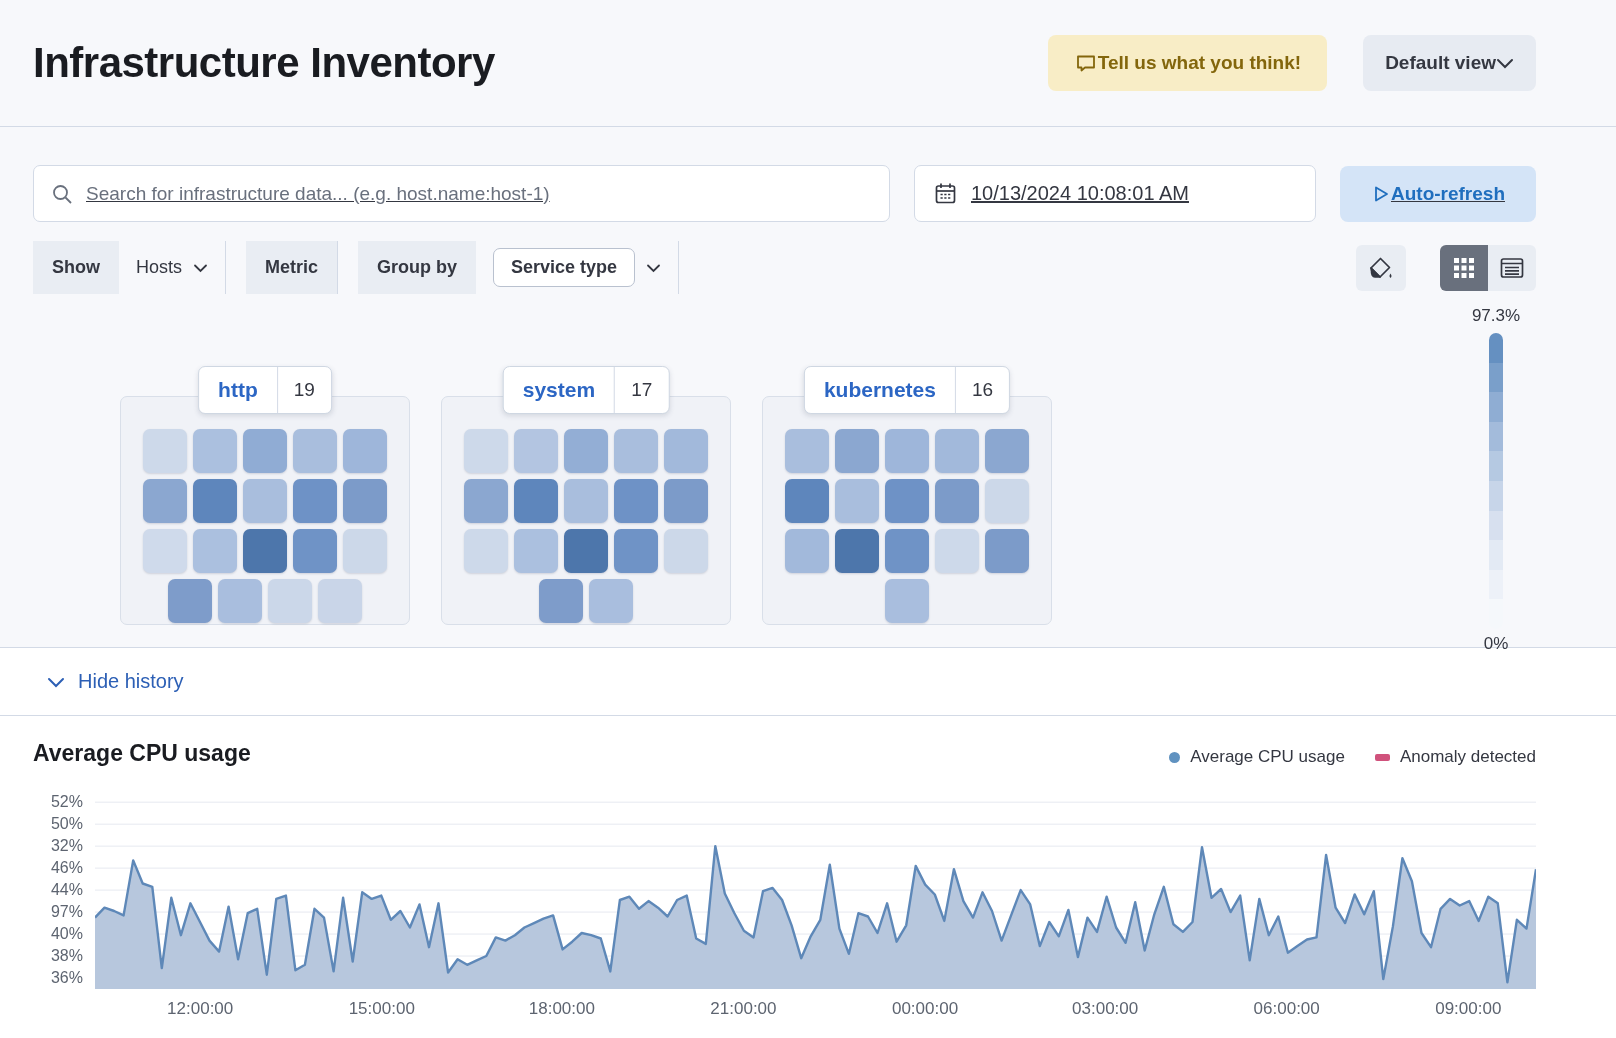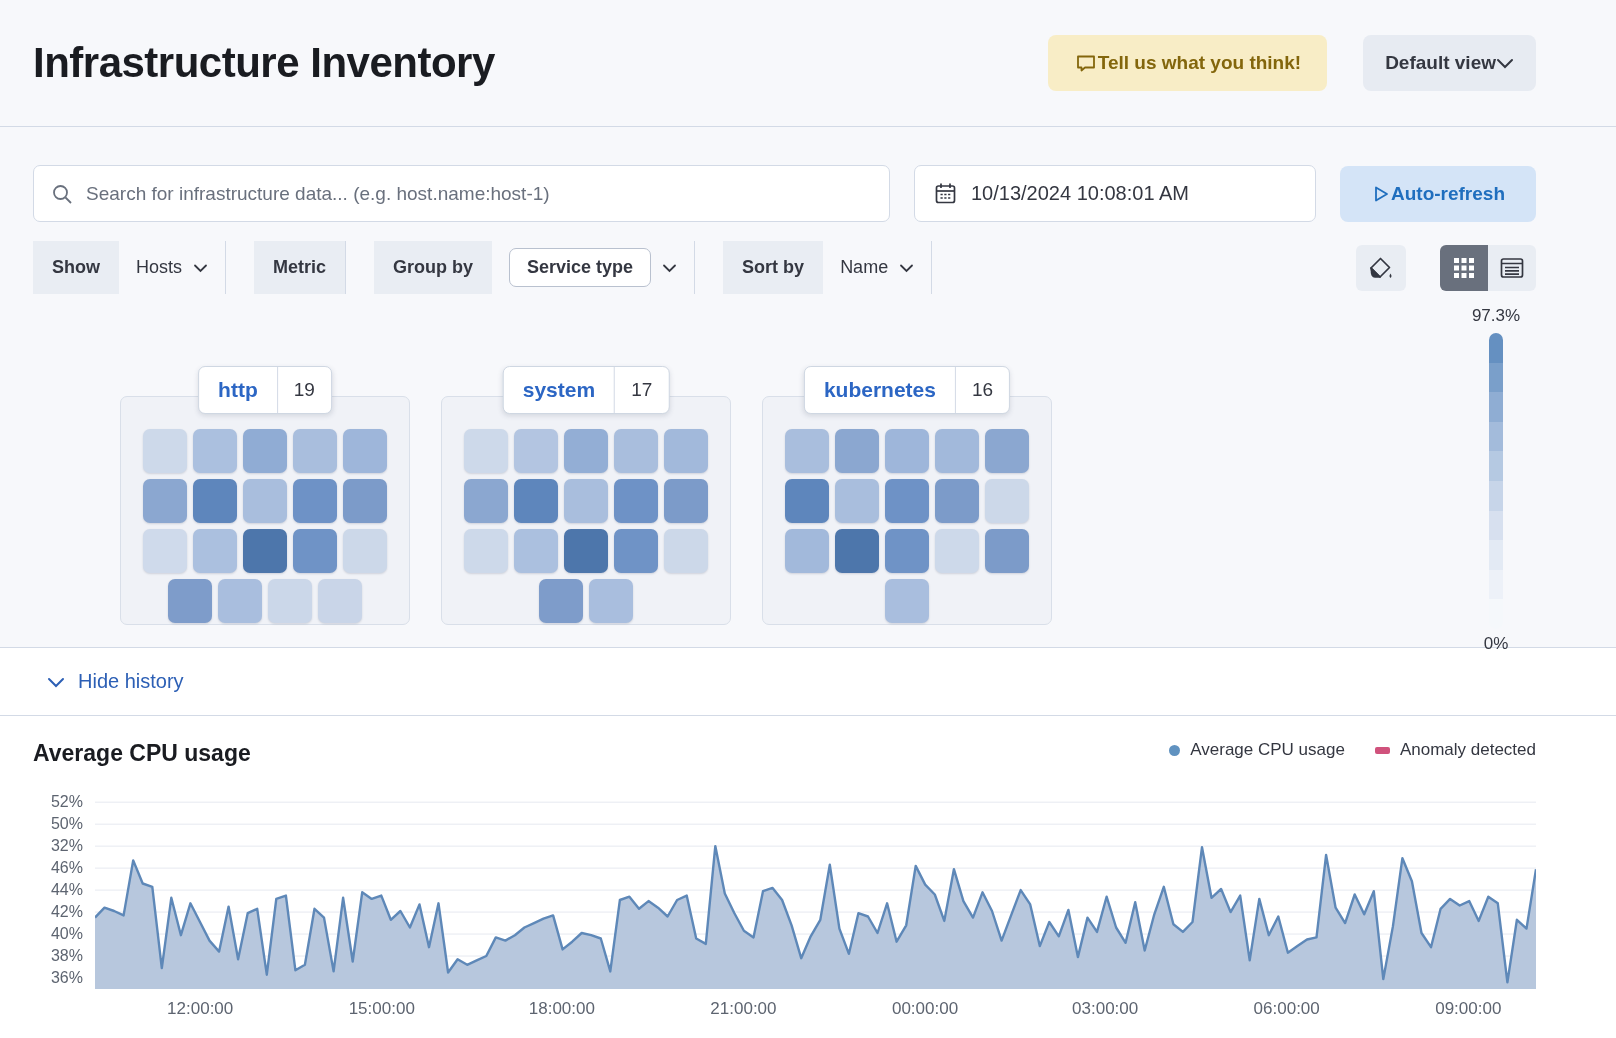--- a/index.html
+++ b/index.html
@@ -15,34 +15,34 @@
             display: flex; align-items: center; }
   .page-title { font-size: 42px; font-weight: 800; color: #1a1c21; letter-spacing: -0.5px; }
   .header-actions { margin-left: auto; display: flex; gap: 36px; align-items: center; }
   .btn { border: none; cursor: pointer; font-family: inherit; display: inline-flex;
          align-items: center; border-radius: 8px; height: 56px;
          font-size: 19px; font-weight: 600; }
   .btn-feedback { background: #f8edc6; color: #83660c; padding: 0 26px; }
   .btn-view { background: #e7ebf2; color: #343741; padding: 0 22px; }
 
   
-  .toolbar { display: flex; gap: 24px; padding: 38px 80px 0 33px; align-items: center; }
+  .toolbar { display: flex; gap: 24px; padding: 38px 80px 0 33px; align-items: center; text-decoration: underline; }
   .search-box { flex: 1; height: 57px; background: #fff; border: 1px solid #d3dae6;
                 border-radius: 7px; display: flex; align-items: center; padding: 0 16px; gap: 12px; }
   .search-box input { border: none; outline: none; flex: 1; font-size: 19px; color: #343741;
                       background: transparent; font-family: inherit; }
   .search-box input::placeholder { color: #69707d; }
   .date-picker { width: 402px; height: 57px; background: #fff; border: 1px solid #d3dae6;
                  border-radius: 7px; display: flex; align-items: center; gap: 13px;
                  padding: 0 18px; font-size: 20px; color: #343741; cursor: pointer; }
   .btn-autorefresh { background: #d4e4f7; color: #1f6ebe; width: 196px; justify-content: center; }
 
   
   .filters { display: flex; align-items: stretch; padding: 19px 80px 0 33px; height: 72px; }
-  .fgroup { display: flex; align-items: stretch; height: 53px; border-right: 1px solid #d3dae6; margin-right: 28px; }
+  .fgroup { display: flex; align-items: stretch; height: 53px; border-right: 1px solid #d3dae6; margin-right: 20px; }
   .flabel { background: #e9edf3; font-weight: 700; font-size: 18px; color: #343741;
             display: flex; align-items: center; padding: 0 19px; }
   .fcontrol { display: flex; align-items: center; gap: 11px; padding: 0 17px; font-size: 18px;
               color: #343741; cursor: pointer; background: transparent; border: none; font-family: inherit; }
   .fpill { border: 1px solid #b9c1cf; background: #fff; border-radius: 7px; padding: 8px 17px;
            font-weight: 700; font-size: 18px; }
   .right-icons { margin-left: auto; display: flex; align-items: center; gap: 34px; }
   .icon-btn { width: 50px; height: 46px; border-radius: 6px; background: #e9edf3; border: none;
               display: flex; align-items: center; justify-content: center; cursor: pointer; }
   .view-toggle { display: flex; border-radius: 6px; overflow: hidden; }
@@ -81,21 +81,21 @@
 
   
   .history-row { border-top: 1px solid #d3dae6; background: #fff; height: 68px;
                  display: flex; align-items: center; padding-left: 47px; }
   .history-link { display: inline-flex; align-items: center; gap: 13px; color: #2c5fb5;
                   font-size: 20px; font-weight: 500; background: none; border: none;
                   cursor: pointer; font-family: inherit; }
 
   
   .chart-section { border-top: 1px solid #d3dae6; background: #fff; padding: 24px 80px 0 33px; }
-  .chart-header { display: flex; align-items: flex-start; }
+  .chart-header { display: flex; align-items: flex-end; }
   .chart-title { font-size: 23px; font-weight: 700; color: #1a1c21; }
   .chart-legend { margin-left: auto; display: flex; gap: 30px; align-items: center; }
   .legend-item { display: flex; align-items: center; gap: 10px; font-size: 17px; color: #343741; cursor: pointer; }
   .sw-dot { width: 11px; height: 11px; border-radius: 50%; }
   .sw-bar { width: 15px; height: 7px; border-radius: 2px; }
   .chart-wrap { position: relative; margin-top: 16px; height: 250px; }
   .ylabels { position: absolute; left: 0; top: 0; width: 50px; height: 206px; }
   .ylabels span { position: absolute; right: 0; font-size: 16px; color: #5d6470; }
   .plot { position: absolute; left: 62px; right: 0; top: 6px; height: 200px; }
   .plot svg { width: 100%; height: 200px; display: block; }
@@ -174,29 +174,20 @@
           </svg>
       </button>
     </div>
     <div class="fgroup">
       <span class="flabel">Metric</span>
     </div>
     <div class="fgroup">
       <span class="flabel">Group by</span>
       <button class="fcontrol">
         <span class="fpill">Service type</span>
-        <svg class="ic" width="15" height="10" viewBox="0 0 15 10" fill="none" stroke="#343741" stroke-width="1.8" stroke-linecap="round">
-            <polyline points="2,2.5 7.5,8 13,2.5"></polyline>
-          </svg>
-      </button>
-    </div>
-    <div class="fgroup">
-      <span class="flabel">Sort by</span>
-      <button class="fcontrol">
-        <span>Name</span>
         <svg class="ic" width="15" height="10" viewBox="0 0 15 10" fill="none" stroke="#343741" stroke-width="1.8" stroke-linecap="round">
             <polyline points="2,2.5 7.5,8 13,2.5"></polyline>
           </svg>
       </button>
     </div>
     <div class="right-icons">
       <button class="icon-btn">
         <span>
           <svg class="ic" width="28" height="28" viewBox="0 0 28 28" fill="none" stroke="#343741" stroke-width="1.7" stroke-linejoin="round">
             <path d="M13.5 4.5 L22.5 13.5 L13 23 L4 14 Z"></path>
@@ -384,21 +375,21 @@
         <span class="sw-bar" style="background: rgb(208, 82, 124);"></span>
         <span>Anomaly detected</span>
       </span>
     </div>
   </div>
   <div class="chart-wrap">
     <div class="ylabels">
         <span style="top: 186.011px;">36%</span>
         <span style="top: 164.033px;">38%</span>
         <span style="top: 142.055px;">40%</span>
-        <span style="top: 120.077px;">42%</span>
+        <span style="top: 120.077px;">97%</span>
         <span style="top: 98.0989px;">44%</span>
         <span style="top: 76.1209px;">46%</span>
         <span style="top: 54.1429px;">32%</span>
         <span style="top: 32.1648px;">50%</span>
         <span style="top: 10.1868px;">52%</span>
       </div>
     <div class="plot">
         <svg viewBox="0 0 1441 200" preserveAspectRatio="none">
           <line x1="0" x2="1441" y1="189.010989010989" y2="189.010989010989" stroke="#e6e9f0" stroke-width="1"></line>
           <line x1="0" x2="1441" y1="167.03296703296704" y2="167.03296703296704" stroke="#e6e9f0" stroke-width="1"></line>

